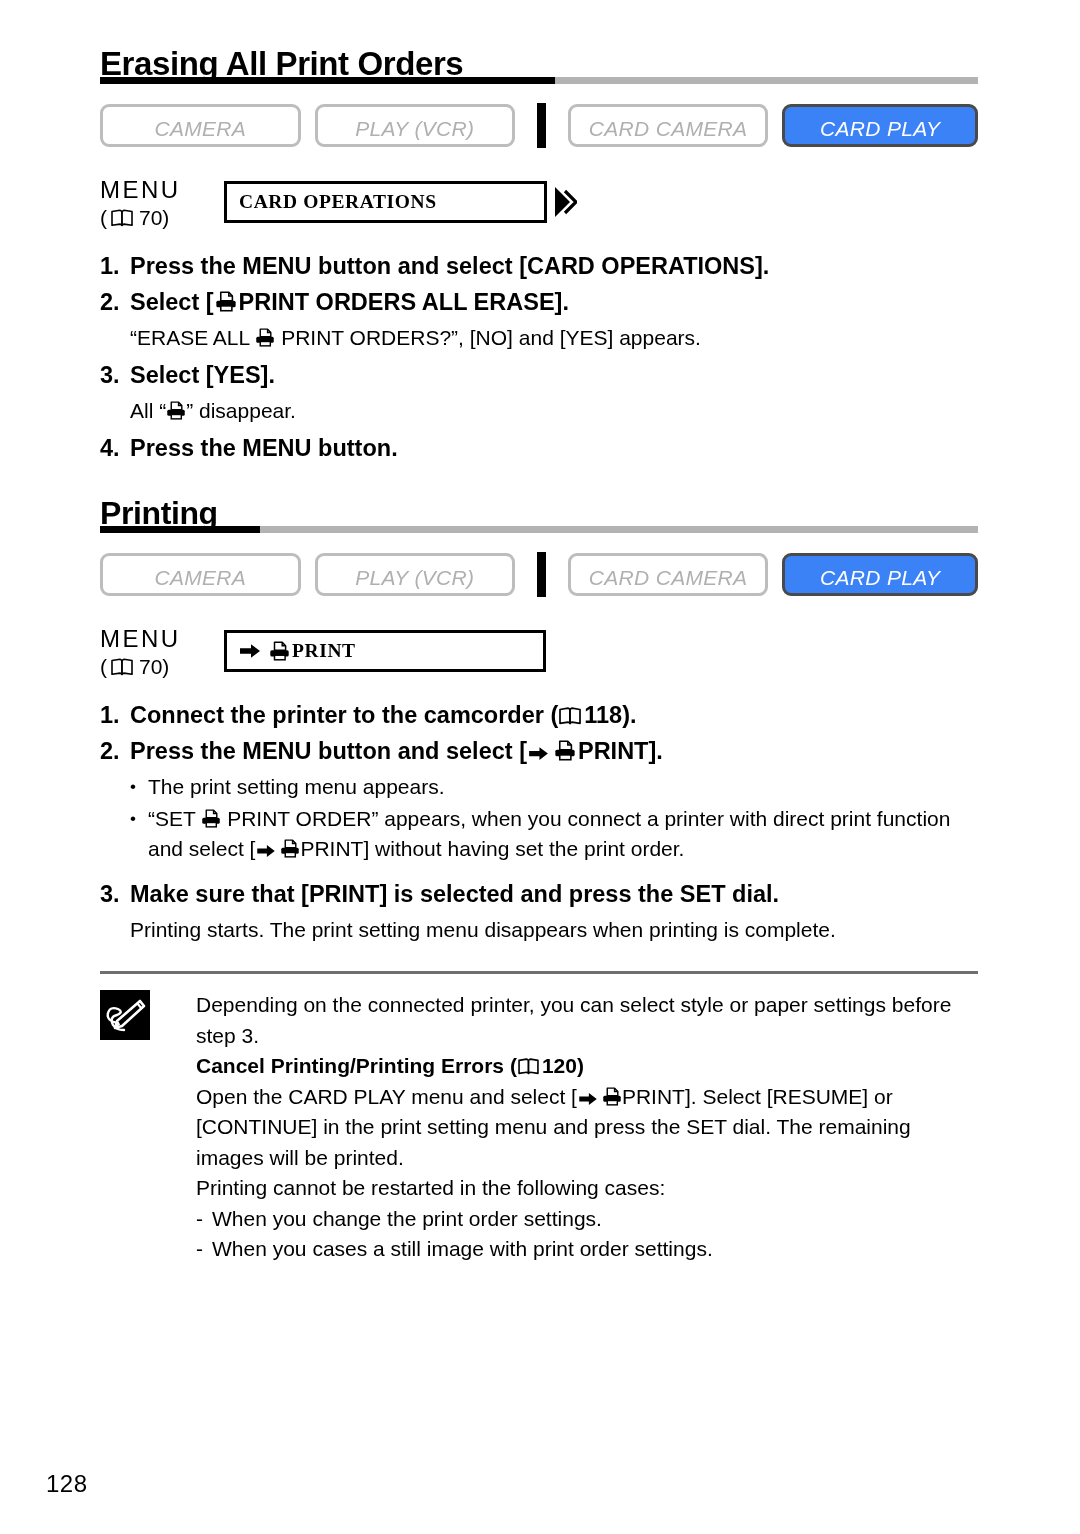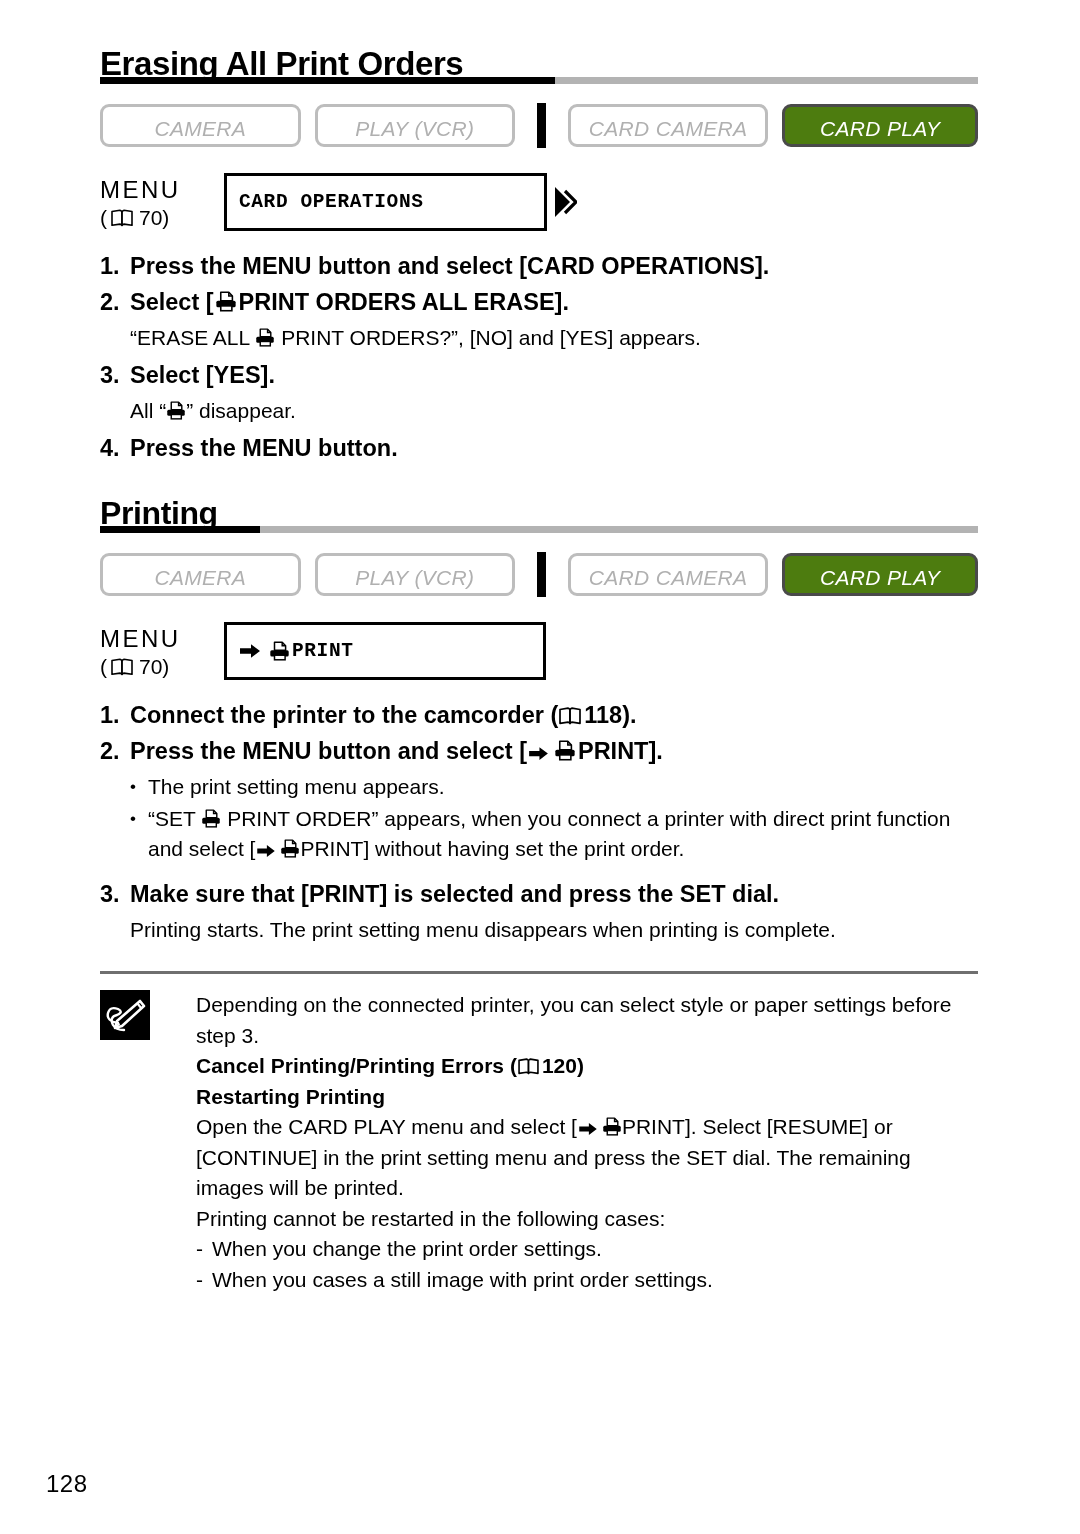--- a/index.html
+++ b/index.html
@@ -80,21 +80,21 @@
     font-style: italic;
     font-size: 21px;
     letter-spacing: 0.3px;
   }
   .mode-btn.off {
     border: 3px solid #bdbdbd;
     color: #b0b0b0;
     background: #ffffff;
   }
   .mode-btn.on {
-    background: #4d7c0f;
+    background: #3b82f6;
     color: #ffffff;
     border: 3px solid #4a4a4a;
   }
   .mb-camera   { width: 205px; }
   .mb-play     { width: 205px; margin-left: 14px; }
   .mb-cardcam  { width: 205px; margin-left: 14px; }
   .mb-cardplay { width: 200px; margin-left: 14px; }
   .mode-sep {
     width: 9px;
     height: 45px;
@@ -123,25 +123,25 @@
   .menu-label .mref {
     font-size: 21px;
     line-height: 28px;
     display: flex;
     align-items: center;
     gap: 3px;
   }
   .menu-box {
     border: 3px solid #000000;
     box-sizing: border-box;
-    height: 58px;
+    height: 42px;
     display: flex;
     align-items: center;
     padding-left: 12px;
-    font-family: Liberation Mono, monospace;
+    font-family: Liberation Serif, serif;
     font-size: 19.5px;
     letter-spacing: 0.6px;
     font-weight: bold;
     white-space: nowrap;
   }
   .mbox-cardops { width: 323px; }
   .mbox-erase   { width: 327px; }
   .mbox-print   { width: 322px; }
   .arrow-sep {
     width: 34px;
@@ -470,21 +470,20 @@
       <div class="note-body">
         <div class="note-line">Depending on the connected printer, you can select style or paper settings before step 3.</div>
         <div class="note-line nb">
           <span>Cancel Printing/Printing Errors (</span><span class="ico ico-book-inline">
             <svg width="21" height="17" viewBox="0 0 22 18">
               <path d="M1 2.5 L9 1.2 Q10.4 1.4 10.9 3 L10.9 16.4 Q10.2 15.1 9 15.1 L1 16.3 Z" fill="#fff" stroke="#000" stroke-width="1.7" stroke-linejoin="round"></path>
               <path d="M21 2.5 L13 1.2 Q11.6 1.4 11.1 3 L11.1 16.4 Q11.8 15.1 13 15.1 L21 16.3 Z" fill="#fff" stroke="#000" stroke-width="1.7" stroke-linejoin="round"></path>
             </svg>
           </span><span>120)</span>
         </div>
-        <div class="note-line nb">Restarting Printing</div>
         <div class="note-line">
           <span>Open the CARD PLAY menu and select [</span><span class="ico ico-arrow-inline">
             <svg width="20" height="14" viewBox="0 0 22 16">
               <path d="M1 5.2 L12 5.2 L12 1.2 L21 8 L12 14.8 L12 10.8 L1 10.8 Z" fill="#000"></path>
             </svg>
           </span><span class="ico">
             <svg width="20" height="19" viewBox="0 0 21 20">
               <path d="M5.5 1.2 L13.2 1.2 L16.6 4.8 L16.6 9.2 L5.5 9.2 Z" fill="#fff" stroke="#000" stroke-width="1.5" stroke-linejoin="round"></path>
               <path d="M13.2 1.2 L13.2 4.8 L16.6 4.8" fill="none" stroke="#000" stroke-width="1.5"></path>
               <rect x="1.3" y="9.2" width="18.4" height="6.4" rx="1.6" fill="#000"></rect>

